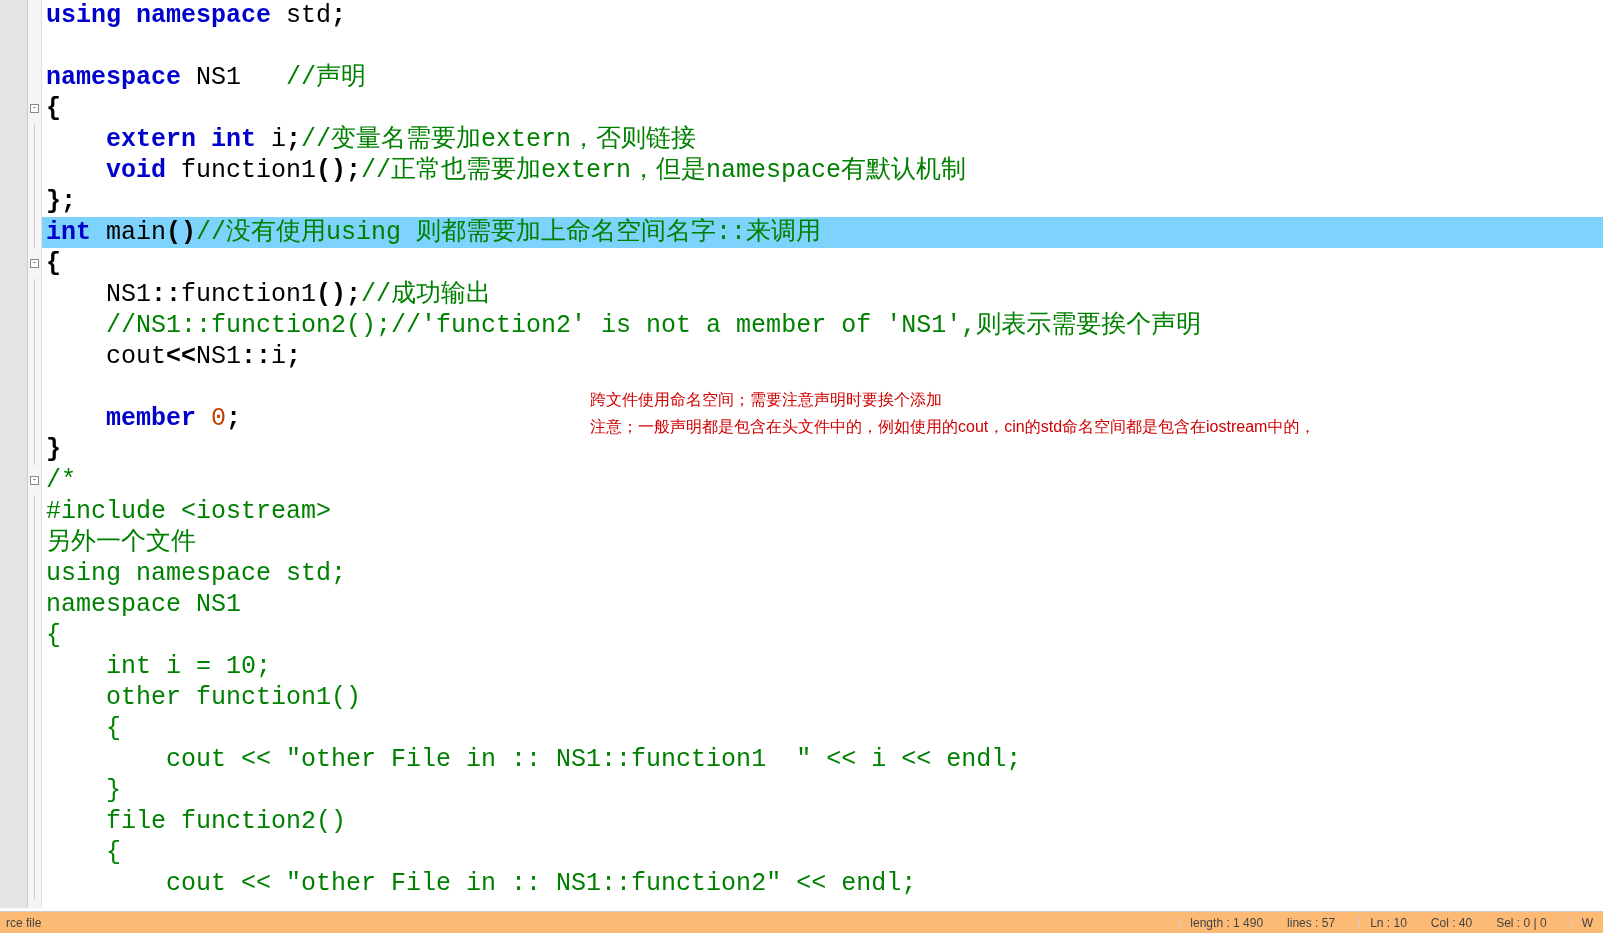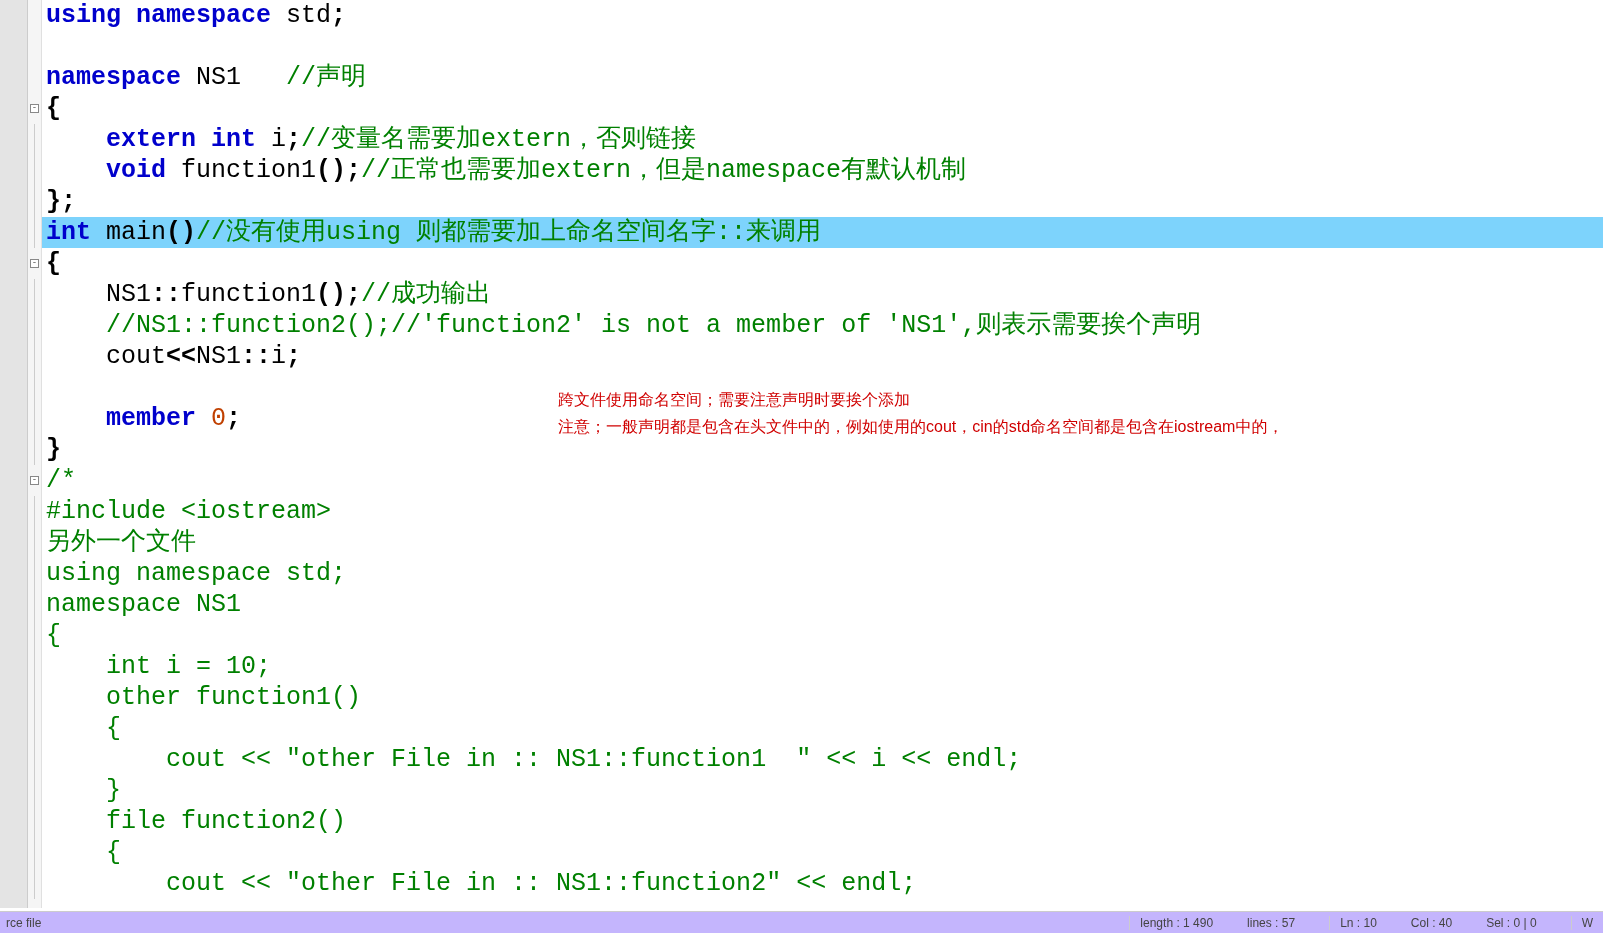--- a/index.html
+++ b/index.html
@@ -12,23 +12,23 @@
 .fold-box { position:absolute; left:2px; top:11px; width:9px; height:9px; border:1px solid #888; background:#fff; font-size:9px; line-height:7px; text-align:center; color:#555; }
 .fold-line { position:absolute; left:6px; top:0; bottom:0; width:1px; background:#ccc; }
 .code { flex:1; position:relative; }
 .line { height:31px; line-height:31px; white-space:pre; padding-left:4px; font-size:25px; }
 .hl-current { background:#7dd3fc; }
 .kw { color:#0000cc; font-weight:bold; }
 .num { color:#c04000; }
 .cmt { color:#008000; }
 .punct { color:#000; font-weight:bold; }
 .annotation { position:absolute; color:#d00000; font-size:16px; font-family:"Microsoft YaHei",sans-serif; line-height:1.7; }
-.statusbar { position:absolute; bottom:0; left:0; right:0; height:22px; background:#c4b5fd; border-top:1px solid #ccc; font-size:12px; display:flex; align-items:center; color:#444; font-family:Arial,sans-serif; }
+.statusbar { position:absolute; bottom:0; left:0; right:0; height:22px; background:#fdba74; border-top:1px solid #ccc; font-size:12px; display:flex; align-items:center; color:#444; font-family:Arial,sans-serif; }
 .status-left { padding-left:6px; }
-.status-right { margin-left:auto; display:flex; gap:34px; padding-right:10px; }
+.status-right { margin-left:auto; display:flex; gap:24px; padding-right:10px; }
 .status-seg { border-left:1px solid #ccc; padding-left:10px; }
 </style>
 </head>
 <body>
 
 <div class="editor">
   <div class="gutter" id="gutter">
       <div class="gutter-line"></div>
       <div class="gutter-line"></div>
       <div class="gutter-line"></div>
@@ -136,21 +136,21 @@
         <div class="fold-line"></div>
       </div>
       <div class="fold-mark">
         <div class="fold-line"></div>
       </div>
       <div class="fold-mark">
         <div class="fold-line"></div>
       </div>
     </div>
   <div class="code" id="code">
-    <div class="annotation" style="left:516px; top:386px; width:870px;">
+    <div class="annotation" style="left:548px; top:386px; width:870px;">
       <div>跨文件使用命名空间；需要注意声明时要挨个添加</div>
       <div>注意；一般声明都是包含在头文件中的，例如使用的cout，cin的std命名空间都是包含在iostream中的，</div>
     </div>
   <div class="line"><span class="kw">using namespace</span><span> std</span><span class="punct">;</span></div>
       <div class="line"></div>
       <div class="line"><span class="kw">namespace</span><span> NS1   </span><span class="cmt">//声明</span></div>
       <div class="line"><span class="punct">{</span></div>
       <div class="line">    <span class="kw">extern int</span><span> i</span><span class="punct">;</span><span class="cmt">//变量名需要加extern，否则链接</span></div>
       <div class="line">    <span class="kw">void</span><span> function1</span><span class="punct">();</span><span class="cmt">//正常也需要加extern，但是namespace有默认机制</span></div>
       <div class="line"><span class="punct">};</span></div>

